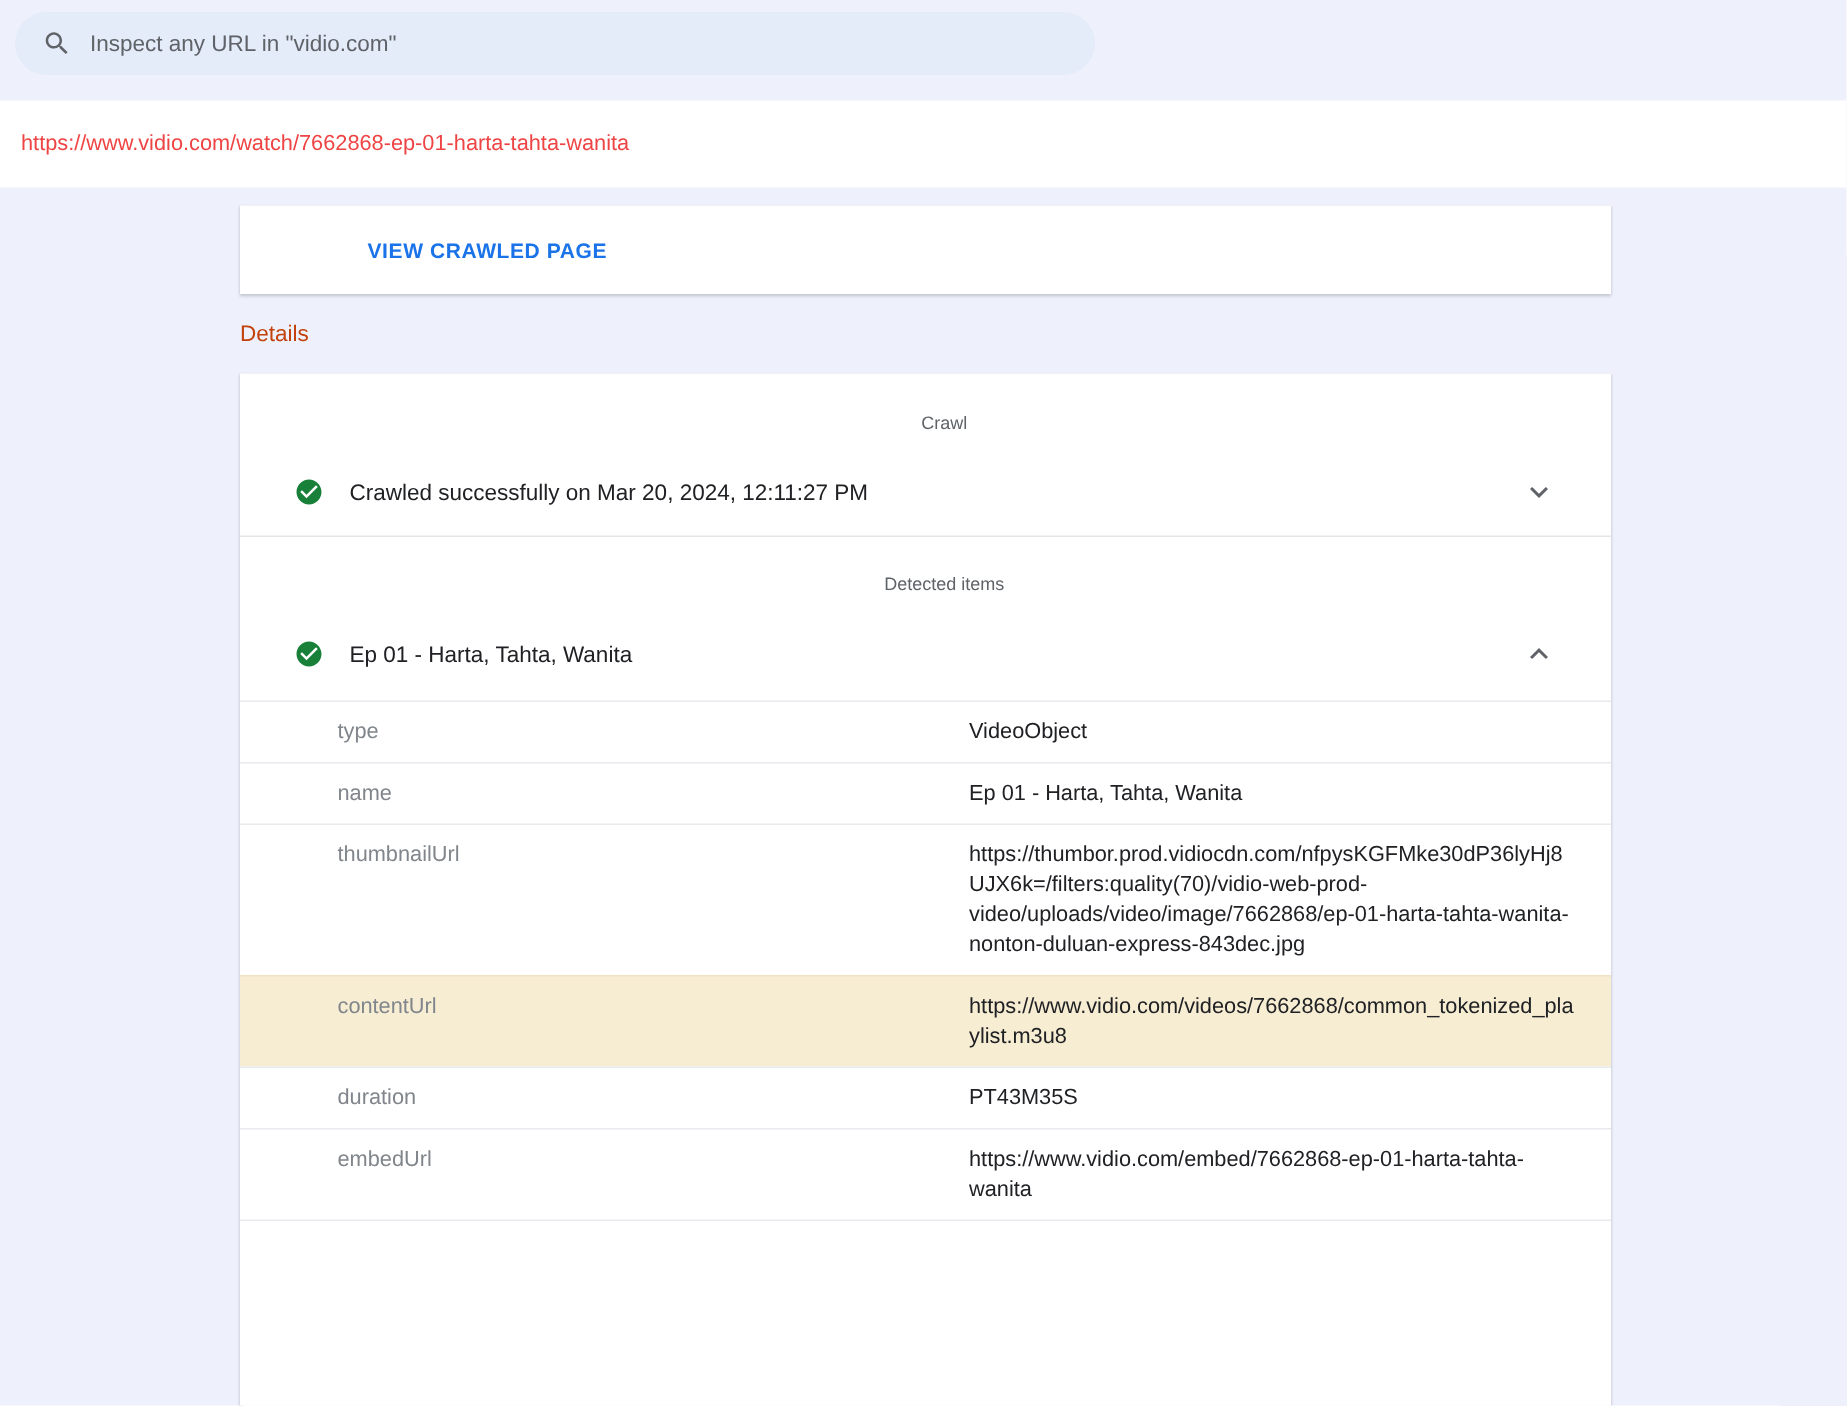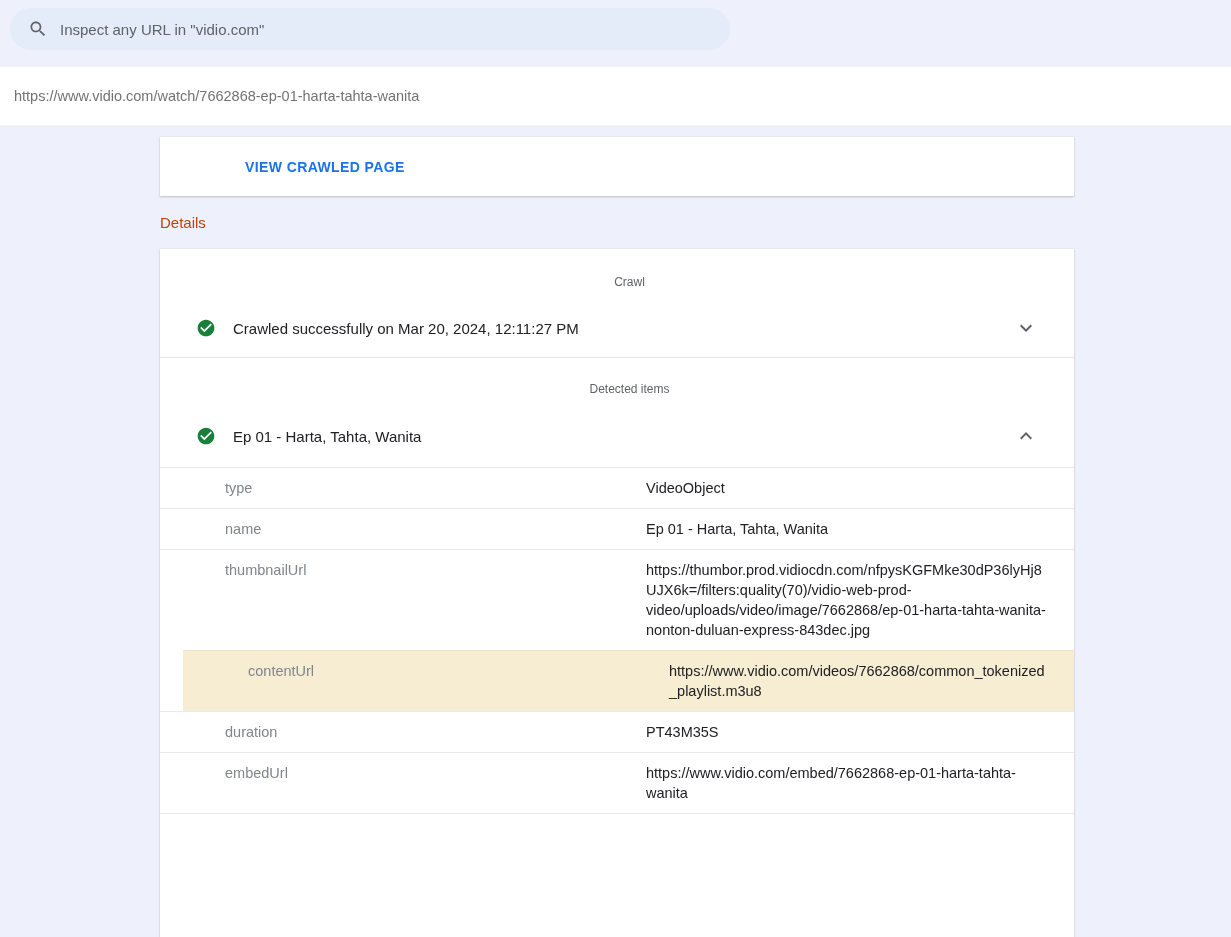--- a/index.html
+++ b/index.html
@@ -23,21 +23,21 @@
   .search-input {
     flex:1; border:none; outline:none; background:transparent;
     font-family:"Liberation Sans",sans-serif; font-size:15px; color:#3c4043;
   }
   .search-input::placeholder { color:#5f6368; opacity:1; }
 
   
   .url-band {
     position:absolute; top:67px; left:0; width:1231px; height:58px;
     background:#ffffff; display:flex; align-items:center; padding-left:14px;
-    font-size:14.5px; color:#737373;
+    font-size:14.5px; color:#ef4444;
   }
 
   
   .card {
     position:absolute; left:160px; width:914px; background:#ffffff;
     box-shadow:0 1px 2px rgba(60,64,67,.25), 0 0 1px rgba(60,64,67,.15);
   }
   .card-top { top:137px; height:59px; display:flex; align-items:center; }
   .view-crawled {
     margin-left:85px; background:none; border:none; cursor:pointer;
@@ -62,21 +62,21 @@
   .chev { margin-left:auto; width:24px; height:24px; display:flex; align-items:center; cursor:pointer; }
 
   .divider { height:1px; background:#e4e6e8; margin-top:8px; }
 
   
   .prop-table { margin-top:9px; border-bottom:1px solid #e8eaed; }
   .prop-row {
     display:flex; border-top:1px solid #e8eaed;
     padding:10px 22px 10px 65px;
   }
-  .prop-row.highlight { background:#f7edd3; border-top-color:#f0e3c4;margin-left:23px; }
+  .prop-row.highlight { background:#f7edd3; border-top-color:#f0e3c4; }
   .prop-key {
     width:421px; flex:none; color:#80868b;
     font-size:14.5px; line-height:20px;
   }
   .prop-value {
     flex:1; color:#202124; font-size:14.5px; line-height:20px;
     overflow-wrap:anywhere;
   }
   svg { display:block; }
 </style>

